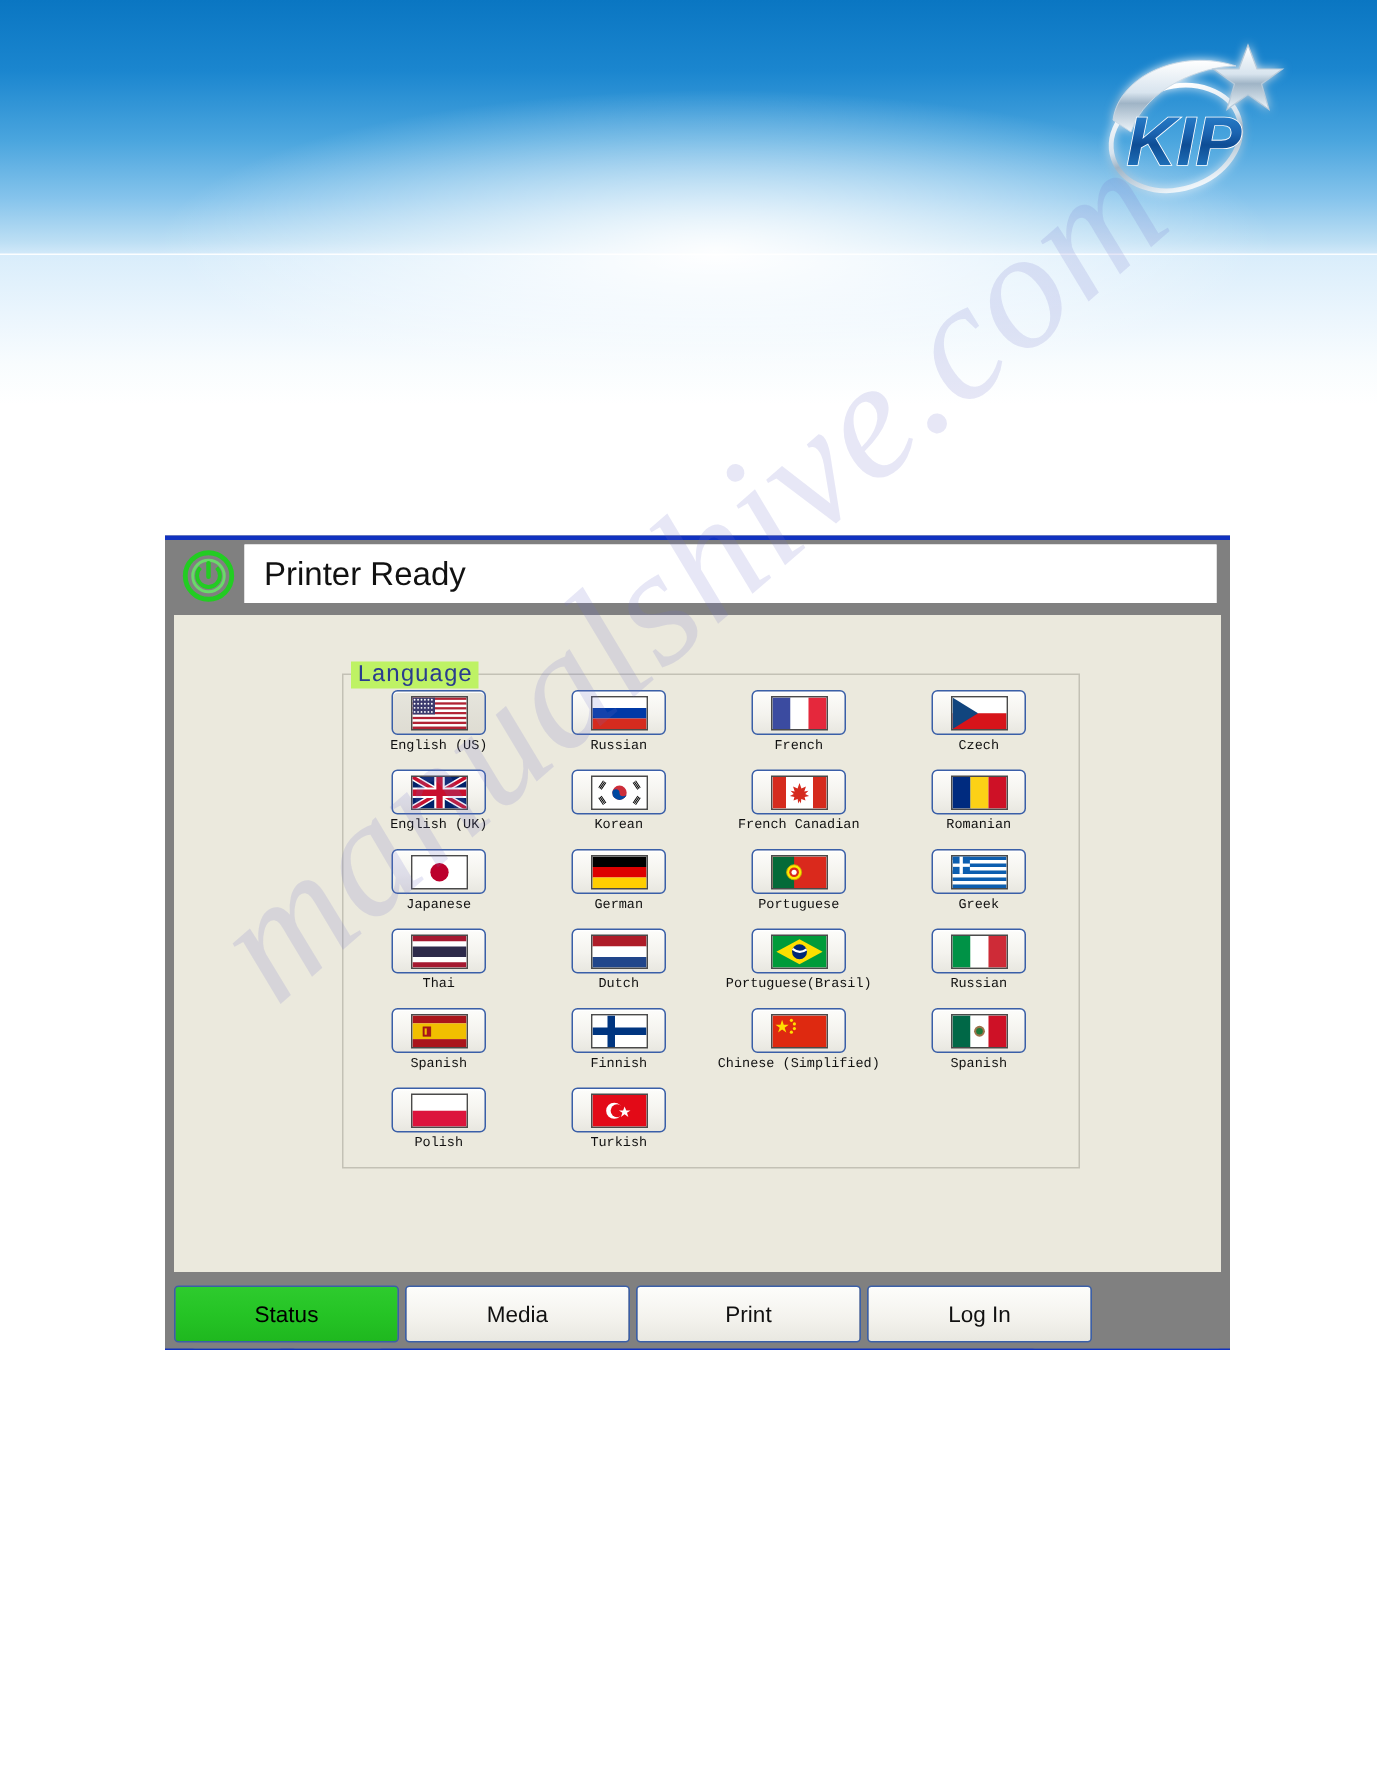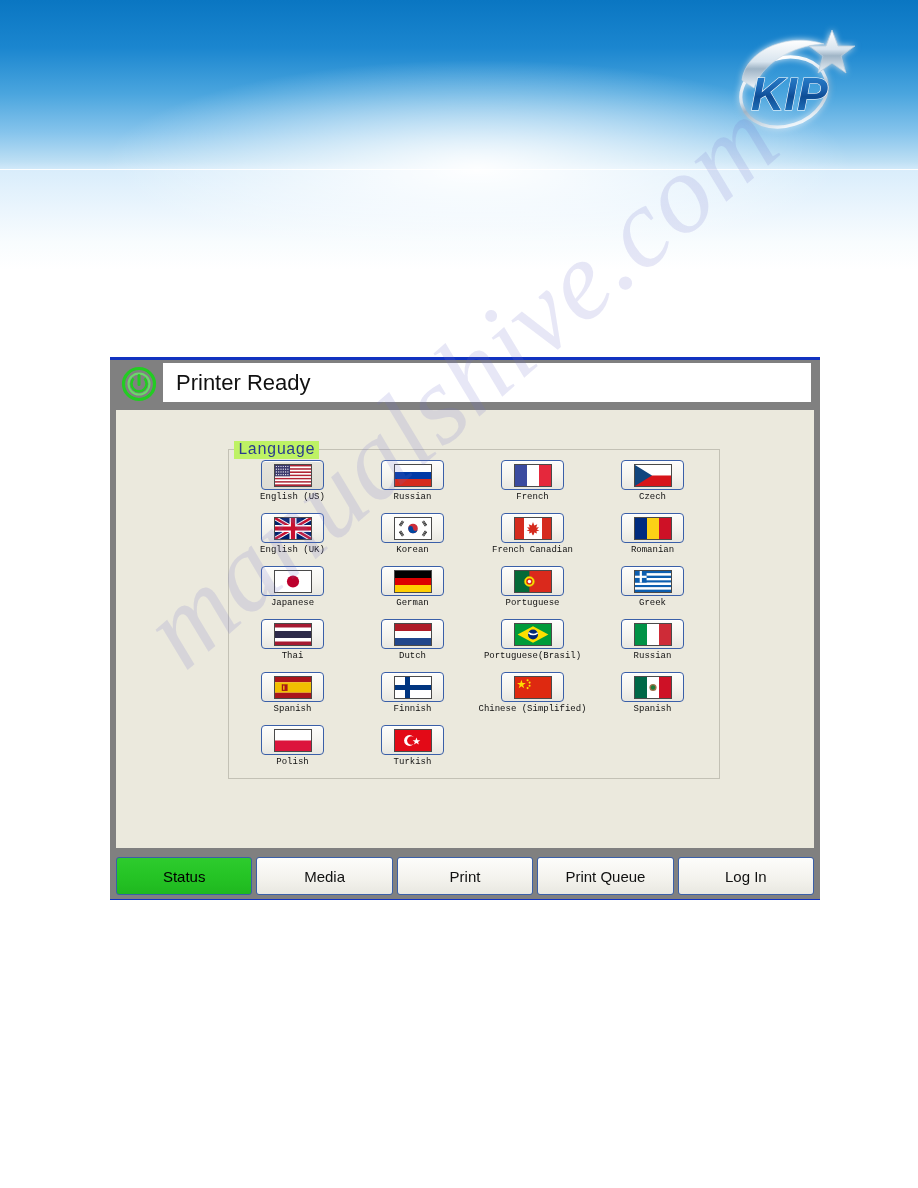--- a/index.html
+++ b/index.html
@@ -268,21 +268,21 @@
     left: 0;
     top: 494px;
     width: 710px;
     height: 45px;
     background: #808080;
   }
   #tab-inner {
     position: absolute;
     left: 6px;
     top: 3px;
-    width: 698px;
+    width: 612px;
     height: 38px;
     display: flex;
     gap: 4px;
   }
   .tab-btn {
     flex: 1 1 0;
     height: 38px;
     border: 1px solid #3a5fa8;
     border-radius: 3px;
     background: linear-gradient(to bottom, #fdfdfb 0%, #f4f3ee 55%, #e9e8e1 100%);
@@ -717,21 +717,20 @@
       <div id="service-label">Service - 3</div>
       <div id="ok-button">OK</div>
     </div>
   </div>
 
   <div id="tab-bar">
     <div id="tab-inner">
         <div class="tab-btn active">Status</div>
         <div class="tab-btn">Media</div>
         <div class="tab-btn">Print</div>
-        <div class="tab-btn">Print Queue</div>
         <div class="tab-btn">Log In</div>
       </div>
   </div>
 </div>
 
 <div id="watermark">
   <span>manualshive.com</span>
 </div>
 
 </body></html>

